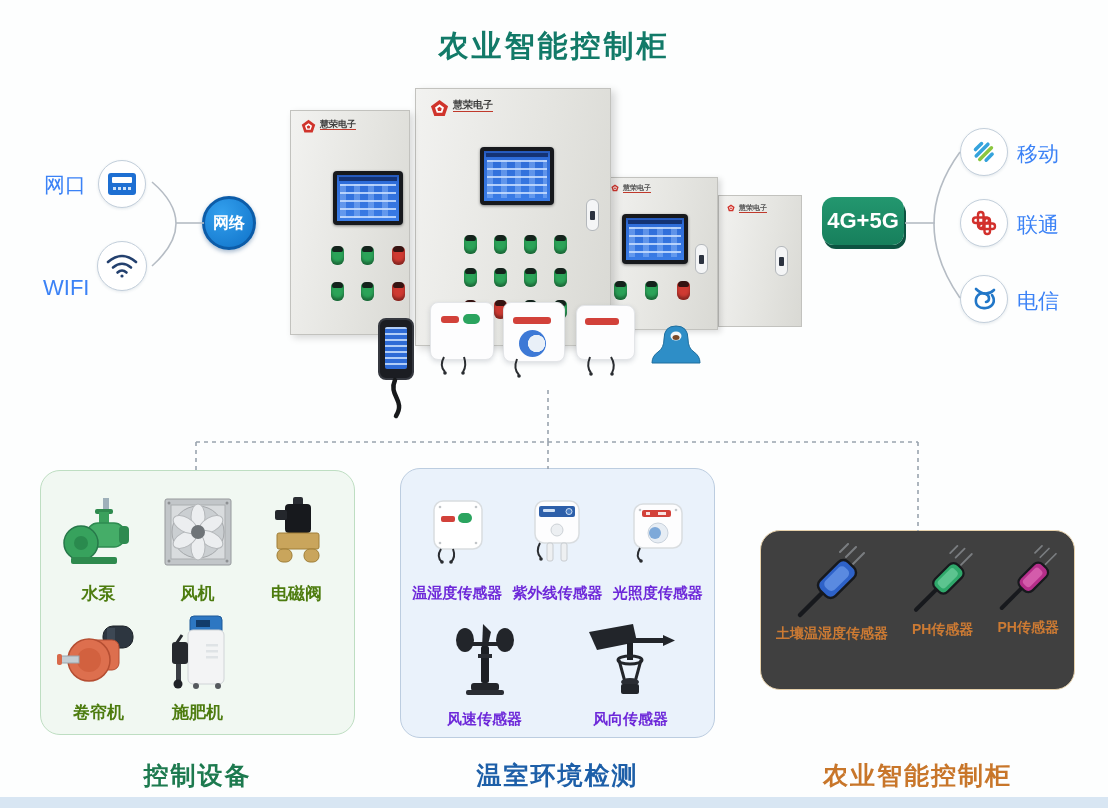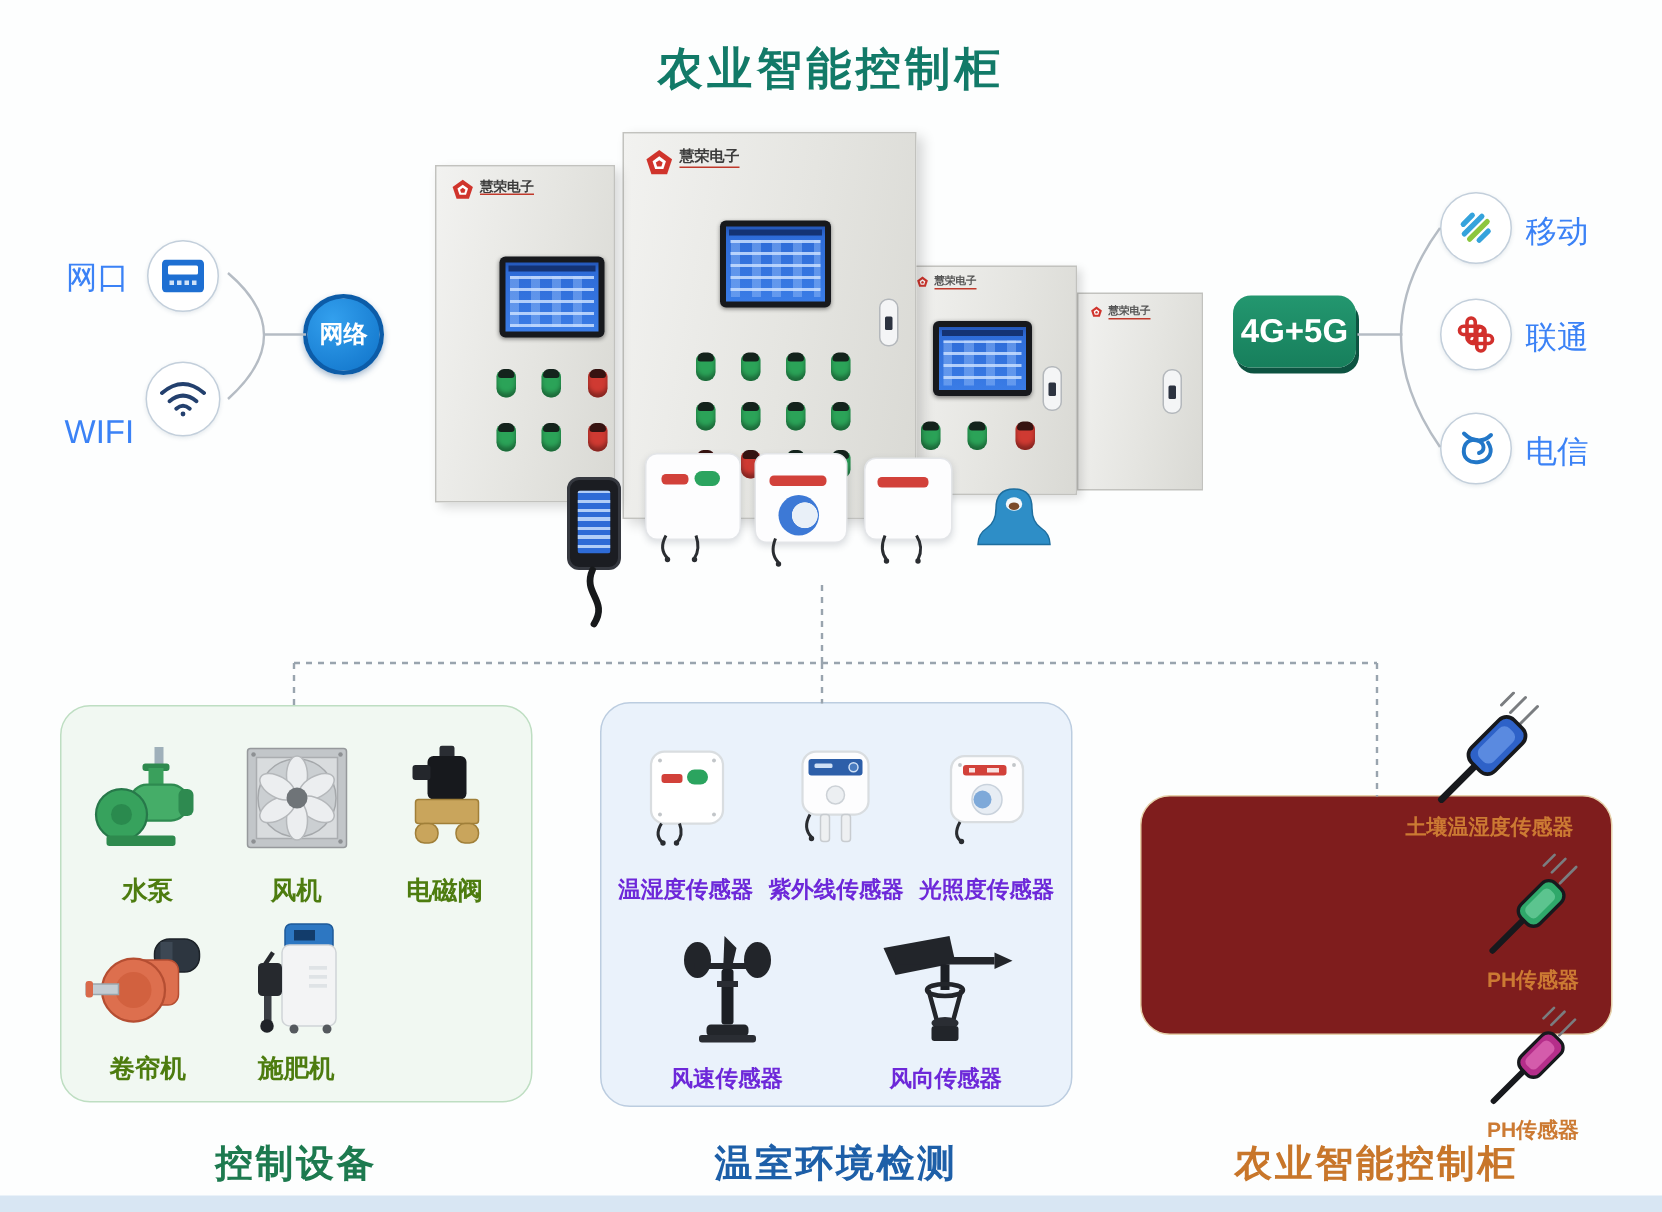--- a/index.html
+++ b/index.html
@@ -63,23 +63,23 @@
       border-radius:2px;
       background-image:repeating-linear-gradient(180deg,rgba(210,230,255,.8) 0 2px,transparent 2px 6px);}
 
   
   .panel{box-sizing:border-box;border-radius:20px;}
   #box-control{left:40px;top:470px;width:315px;height:265px;background:#f1f8f2;
       border:1.5px solid #bedec2;display:grid;grid-template-columns:1fr 1fr 1fr;
       grid-template-rows:1fr 1fr;padding:14px 8px 10px;}
   #box-green{left:400px;top:468px;width:315px;height:270px;background:#eaf2fb;
       border:1.5px solid #bccde0;padding:12px 6px 8px;}
-  #box-soil{left:760px;top:530px;width:315px;height:160px;background:#7f1d1d;
-      border:1.5px solid #e6d1ab;display:flex;align-items:flex-end;justify-content:center;
-      gap:6px;padding:12px 6px 8px;flex-direction:column;}
+  #box-soil{left:760px;top:530px;width:315px;height:160px;background:#404040;
+      border:1.5px solid #e6d1ab;display:flex;align-items:flex-start;justify-content:center;
+      gap:6px;padding:12px 6px 8px;}
   .cell{display:flex;flex-direction:column;align-items:center;justify-content:flex-end;}
   .cell .art{flex:1;display:flex;align-items:center;justify-content:center;}
   .lbl-g{font-size:17px;font-weight:bold;color:#4d7c0f;margin-top:2px;}
   .lbl-b{font-size:15px;font-weight:bold;color:#6d28d9;margin-top:2px;}
   .lbl-o{font-size:14px;font-weight:bold;color:#cc7a33;margin-top:2px;white-space:nowrap;}
   .toprow{display:grid;grid-template-columns:1fr 1fr 1fr;height:122px;}
   .botrow{display:flex;justify-content:center;gap:46px;height:118px;margin-top:8px;}
   .botrow .cell{width:100px;}
 
   .caption{font-size:25px;font-weight:bold;text-align:center;letter-spacing:2px;margin-top:17px;}

